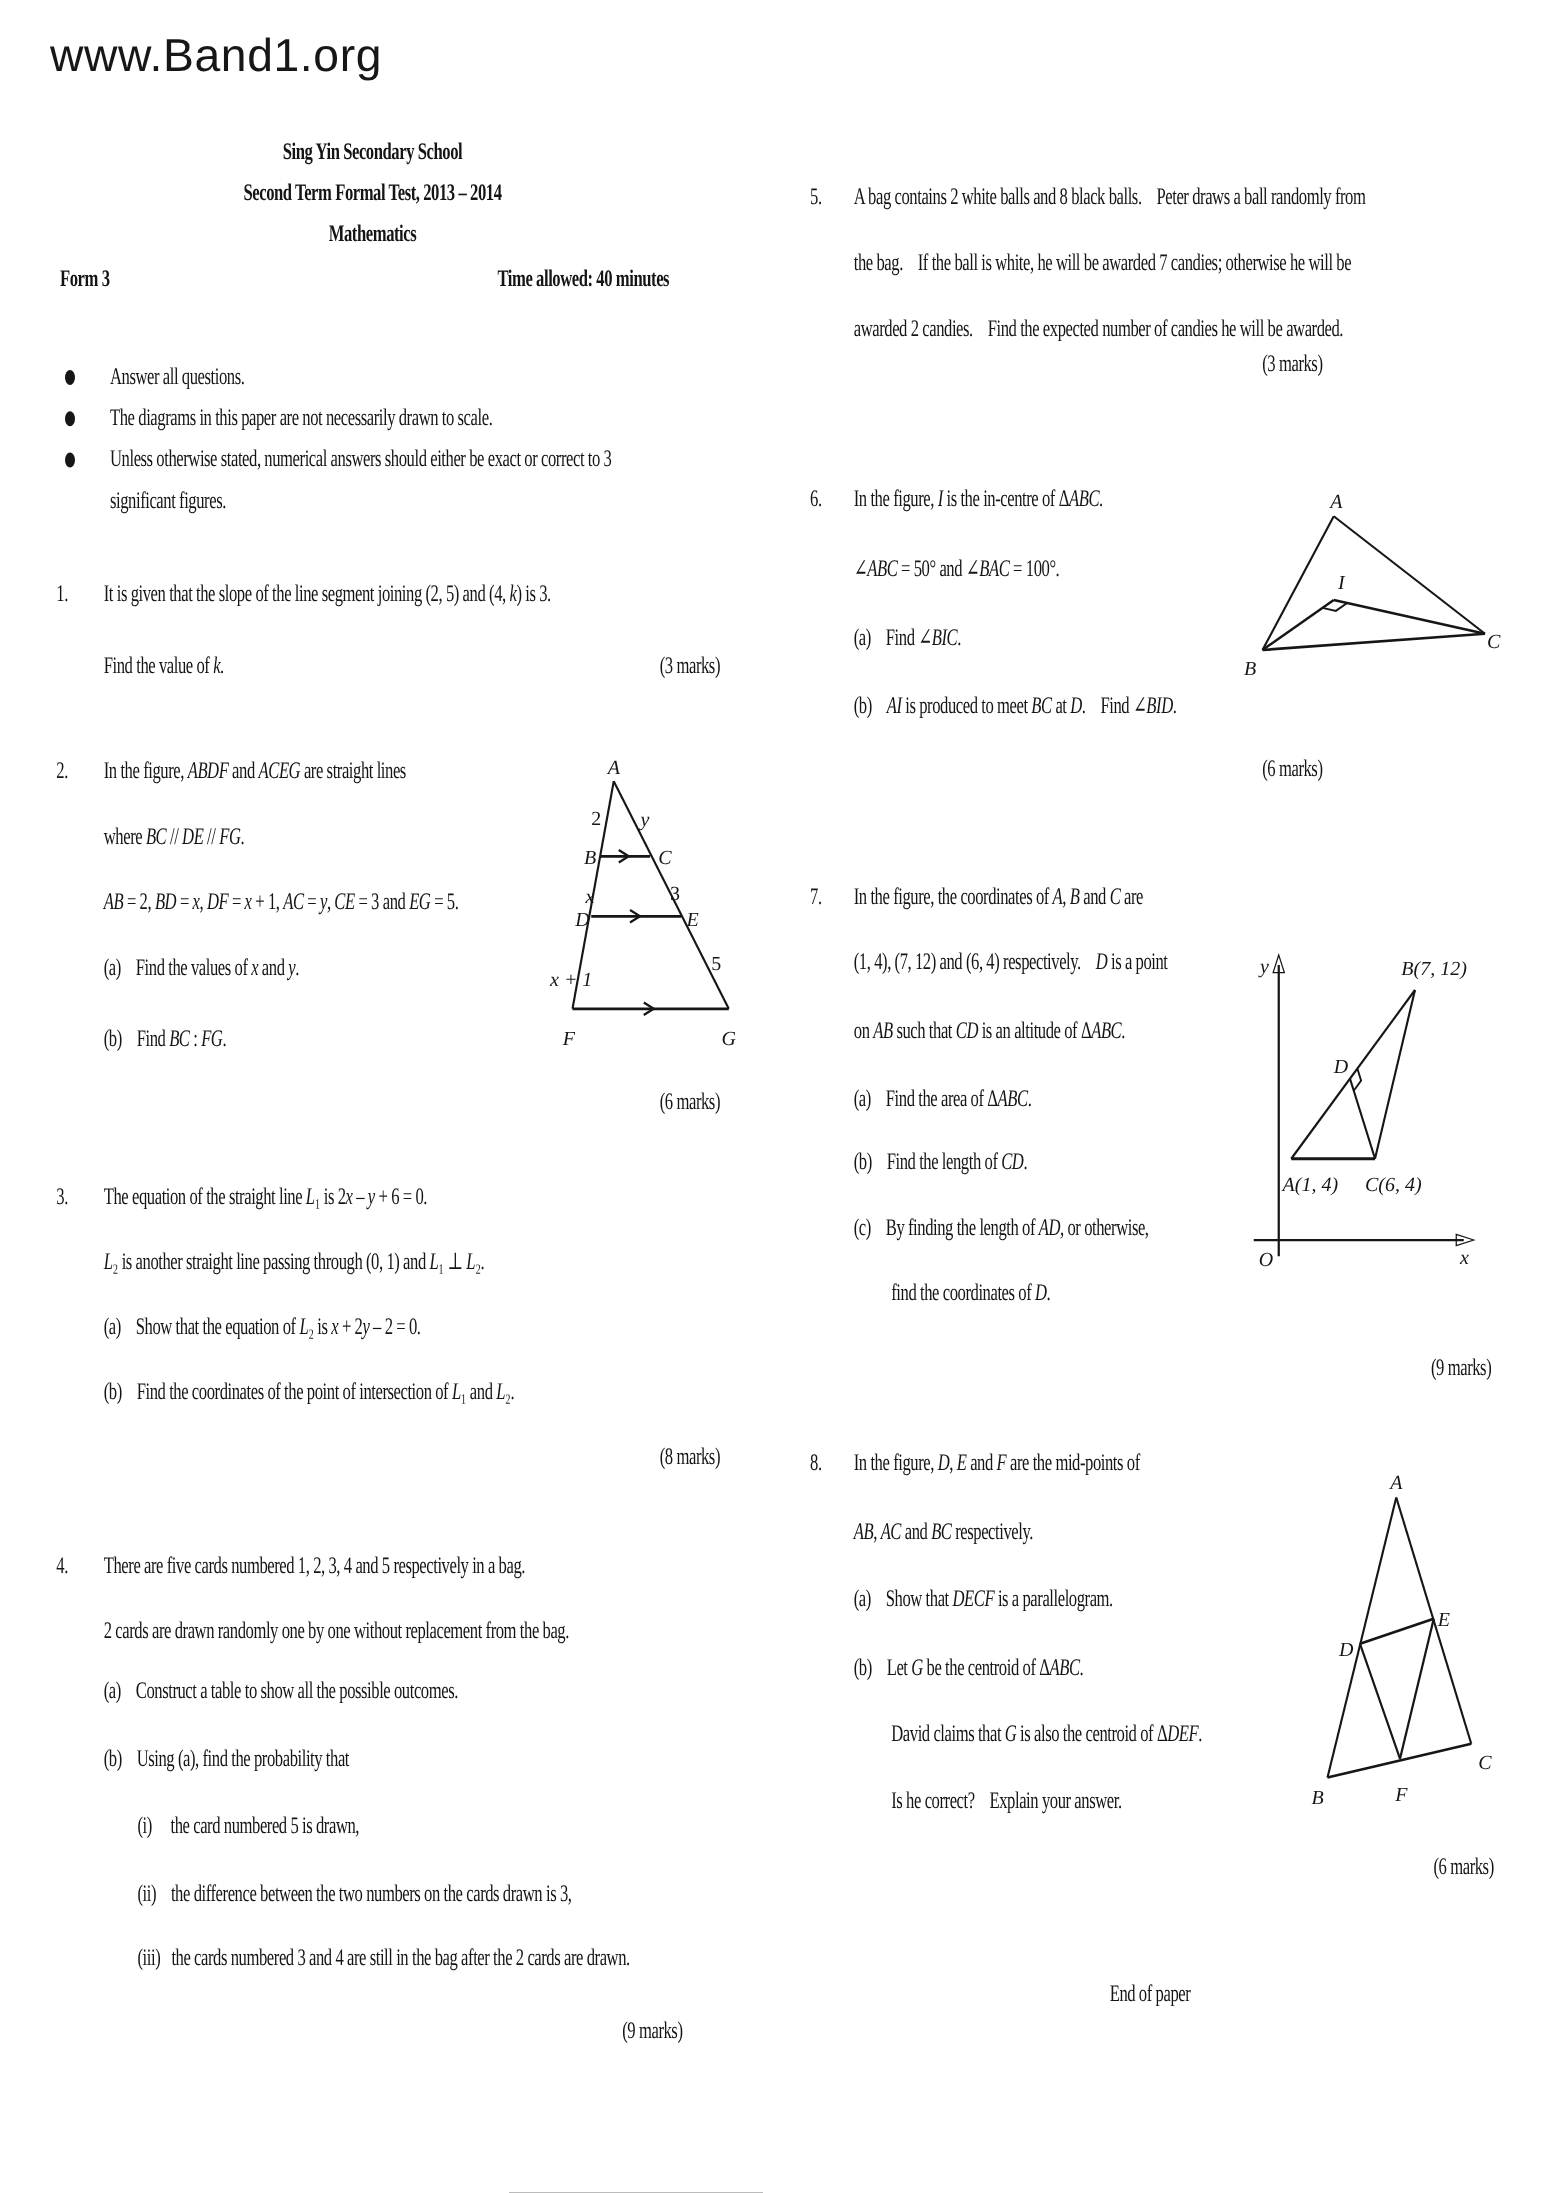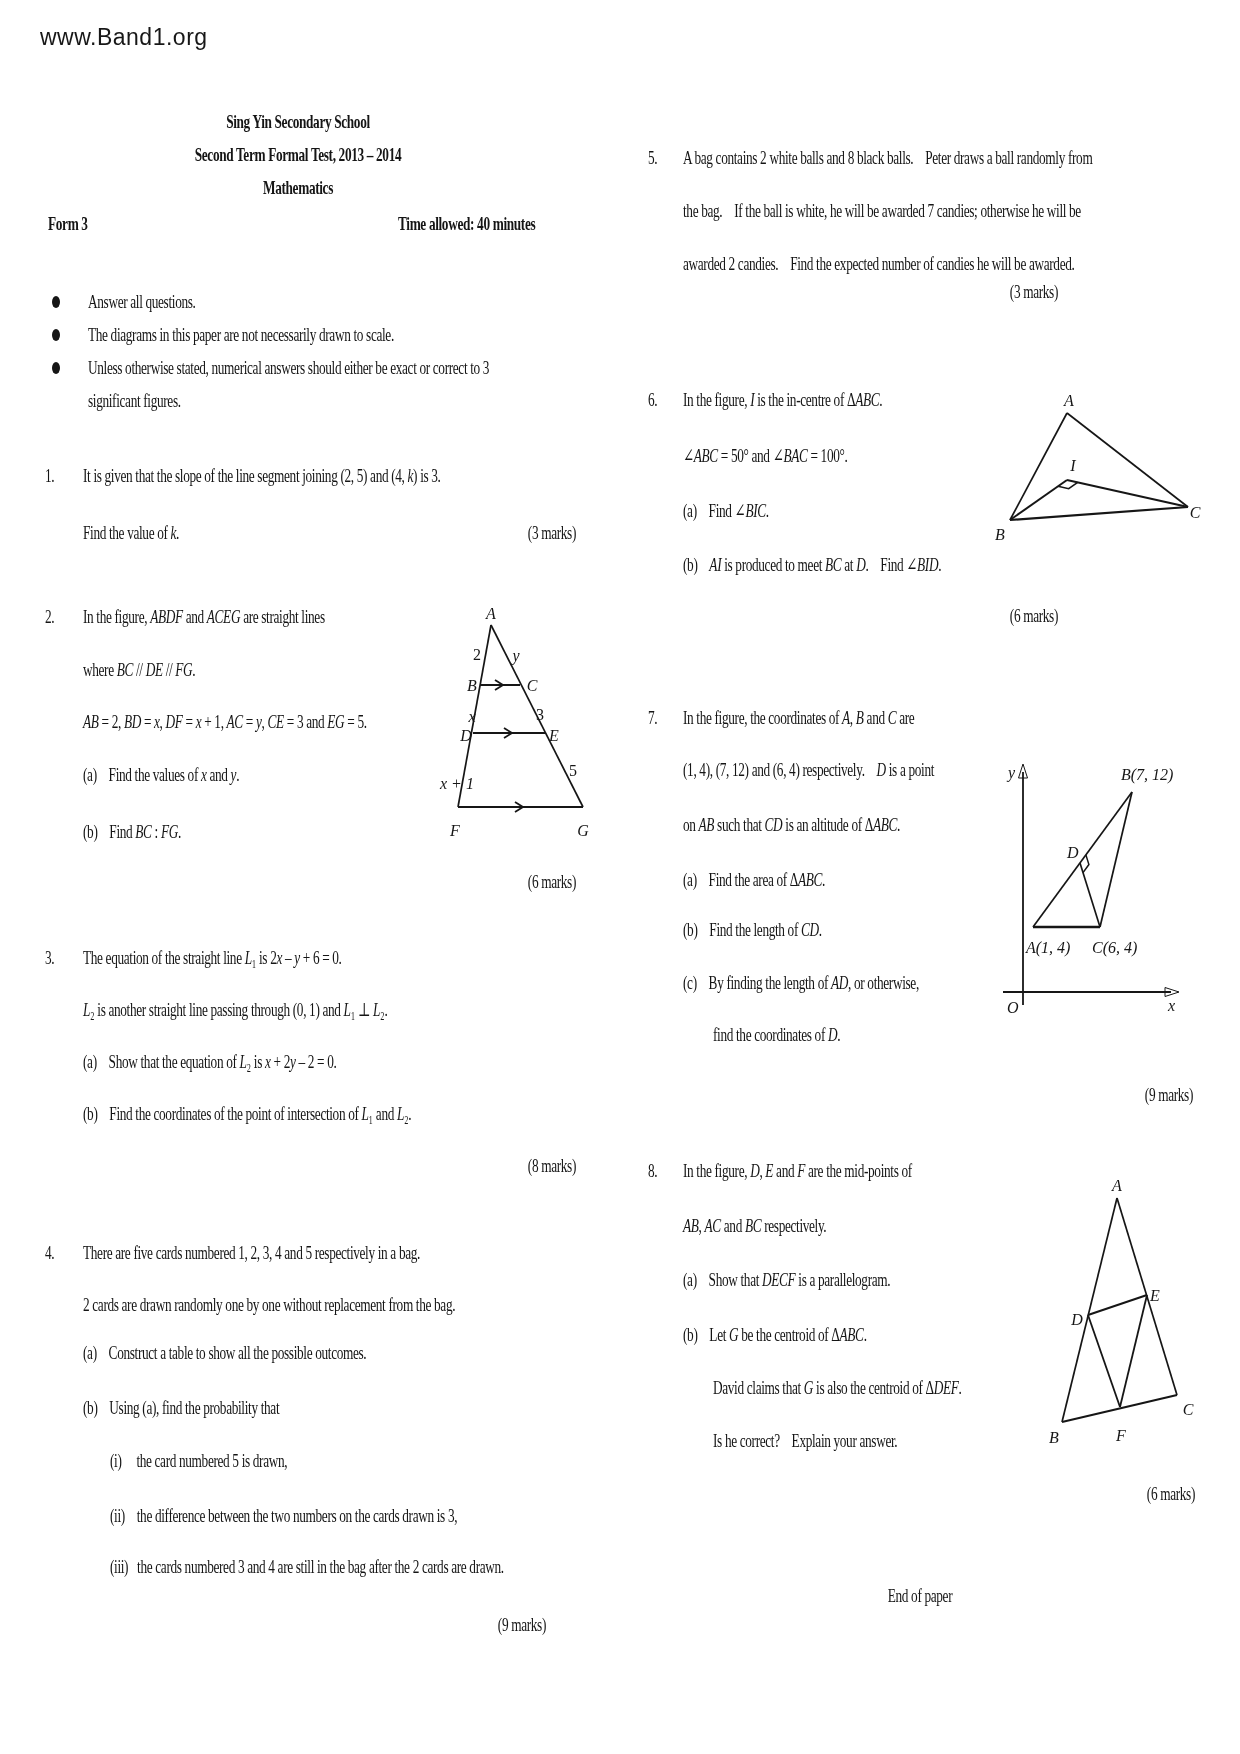--- a/index.html
+++ b/index.html
@@ -4,21 +4,21 @@
 <style>
   html,body{margin:0;padding:0;background:#888;}
   #page{position:relative;width:1240px;height:1754px;background:#ffffff;overflow:hidden;
         font-family:"Liberation Serif","DejaVu Serif","DejaVu Sans",serif;color:#111;}
   .line{position:absolute;font-size:19px;line-height:24px;white-space:pre;
         transform:scaleX(0.70);transform-origin:0 0;letter-spacing:-0.5px;color:#151515;}
   .ctr{text-align:center;transform-origin:50% 0;}
   .rta{text-align:right;transform-origin:100% 0;}
   .bold{font-weight:bold;}
   .wm{position:absolute;font-family:"Liberation Sans","DejaVu Sans",sans-serif;
-      font-size:23px;color:#171717;letter-spacing:0.5px;}
+      font-size:37px;color:#171717;letter-spacing:0.5px;}
   .dot{position:absolute;width:8px;height:12px;border-radius:50%;background:#161616;}
   svg{position:absolute;overflow:visible;}
   svg line, svg polyline, svg path{stroke:#161616;fill:none;}
   .lbl{font-family:"Liberation Serif","DejaVu Serif","DejaVu Sans",serif;
        font-size:16px;font-style:italic;fill:#161616;}
   .lbln{font-style:normal;}
 </style>
 </head>
 <body>
 

